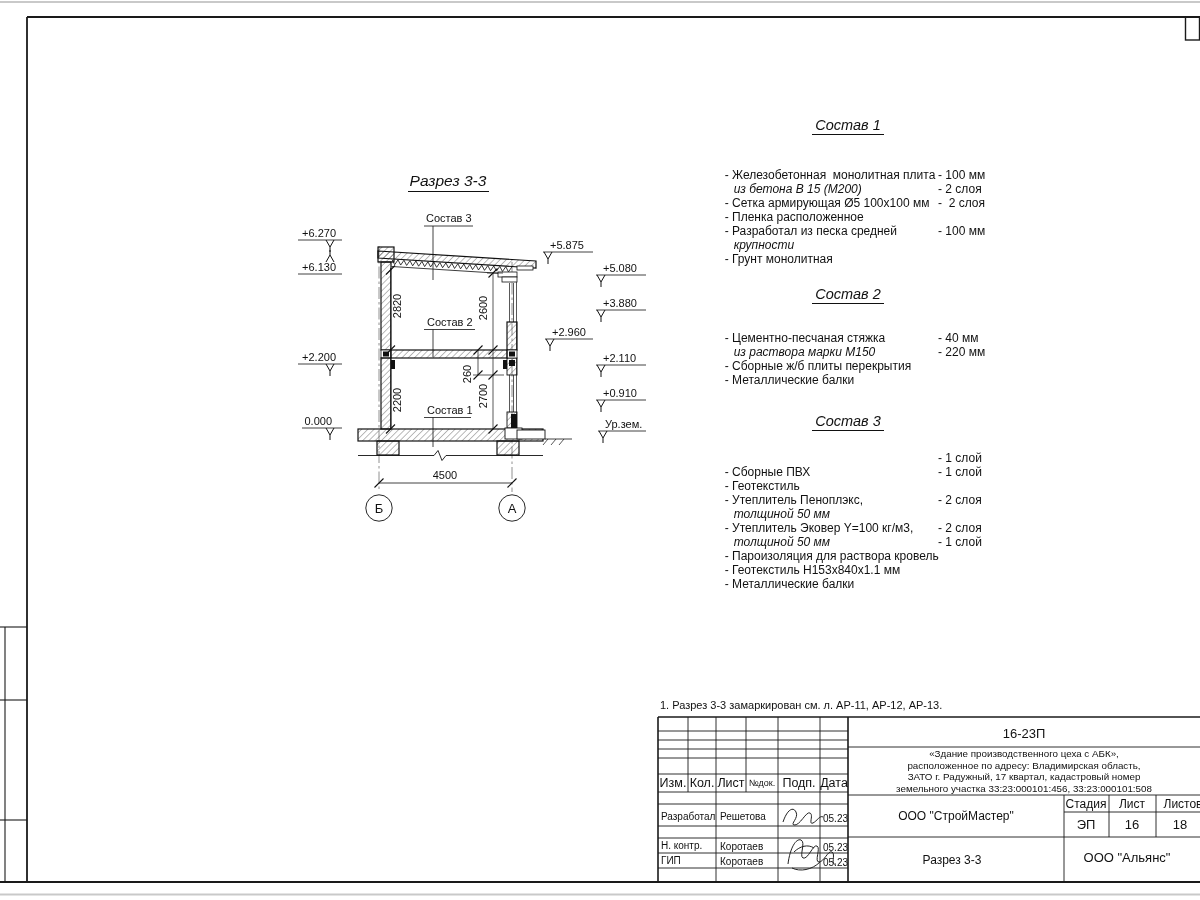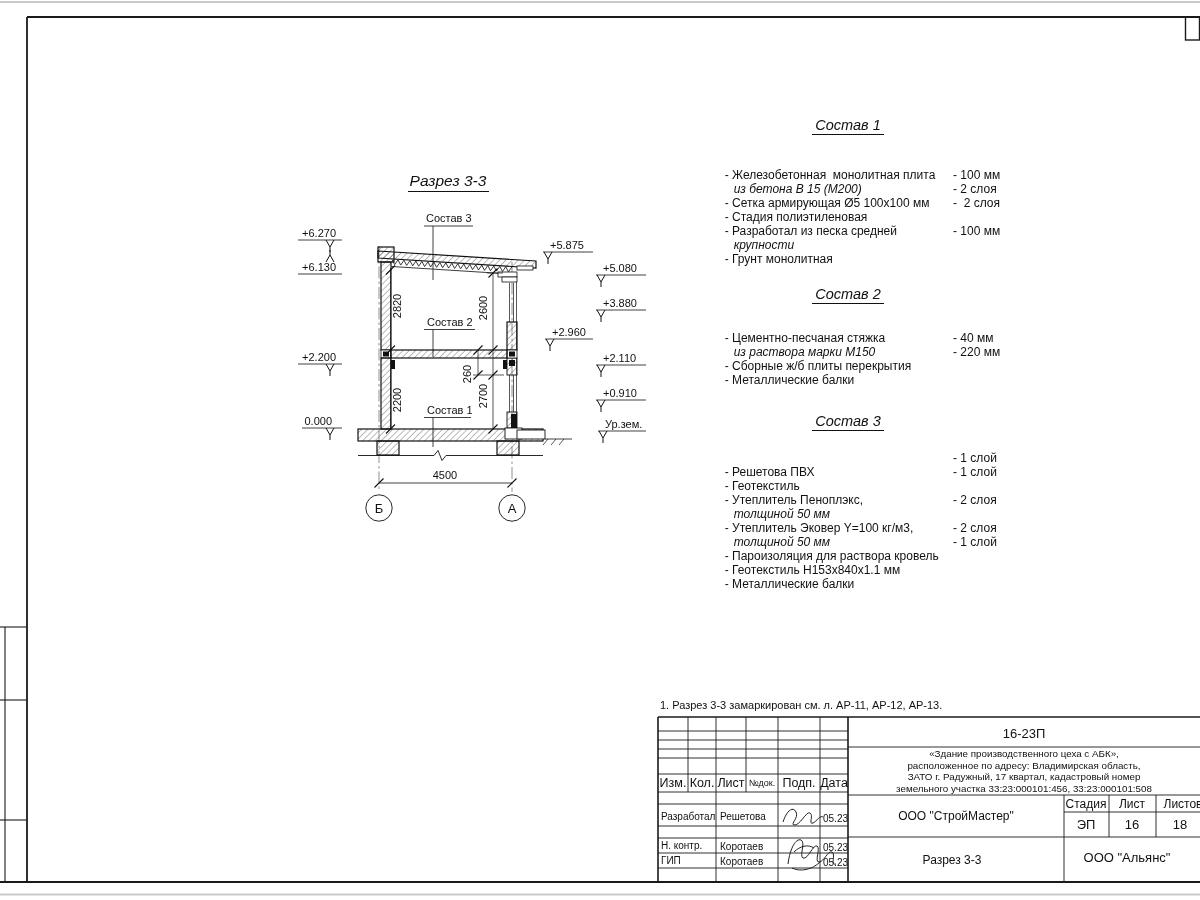--- a/index.html
+++ b/index.html
@@ -7,21 +7,21 @@
         font-family:"Liberation Sans",sans-serif;color:#111;}
   .page svg{position:absolute;left:0;top:0;}
   svg text{fill:#111;font-family:"Liberation Sans",sans-serif;}
   .comp{position:absolute;left:698px;width:300px;}
   .comp-title{text-align:center;font-style:italic;font-size:14.5px;line-height:17px;height:17px;}
   .comp-title span{border-bottom:1px solid #111;padding:0 3px 1px;}
   .comp-rows{position:relative;}
   .comp-row{position:relative;height:14px;font-size:12px;line-height:14px;white-space:pre;}
   .comp-row .t{display:inline-block;}
   .comp-row.indent .t{padding-left:9px;font-style:italic;}
-  .comp-row .v{position:absolute;left:255px;top:0;white-space:pre;}
+  .comp-row .v{position:absolute;left:240px;top:0;white-space:pre;}
 </style>
 </head>
 <body>
 
 <div class="page">
 
 <svg width="1200" height="900" viewBox="0 0 1200 900">
   <defs>
     <pattern id="ht" width="4.4" height="4.4" patternUnits="userSpaceOnUse" patternTransform="rotate(45)">
       <line x1="0" y1="0" x2="0" y2="4.4" stroke="#2c2c2c" stroke-width="0.65"></line>
@@ -315,21 +315,21 @@
       </div>
         <div class="comp-row indent">
         <span class="t">из бетона В 15 (М200)</span>
         <span class="v">- 100 мм</span>
       </div>
         <div class="comp-row">
         <span class="t">- Сетка армирующая Ø5 100х100 мм</span>
         <span class="v">- 2 слоя</span>
       </div>
         <div class="comp-row">
-        <span class="t">- Стадия полиэтиленовая</span>
+        <span class="t">- Пленка расположенное</span>
         <span class="v">-  2 слоя</span>
       </div>
         <div class="comp-row">
         <span class="t">- Разработал из песка средней</span>
         <span class="v"></span>
       </div>
         <div class="comp-row indent">
         <span class="t">крупности</span>
         <span class="v">- 100 мм</span>
       </div>
@@ -361,21 +361,21 @@
         <span class="v"></span>
       </div>
       </div>
 </div>
 
 <div class="comp" style="top:413px">
   <div class="comp-title"><span>Состав 3</span></div>
   <div class="comp-rows" style="margin-top:21px">
 
   <div class="comp-row">
-        <span class="t">- Решетова ПВХ</span>
+        <span class="t">- Сборные ПВХ</span>
         <span class="v">- 1 слой</span>
       </div>
         <div class="comp-row">
         <span class="t">- Геотекстиль</span>
         <span class="v">- 1 слой</span>
       </div>
         <div class="comp-row">
         <span class="t">- Утеплитель Пеноплэкс,</span>
         <span class="v"></span>
       </div>

